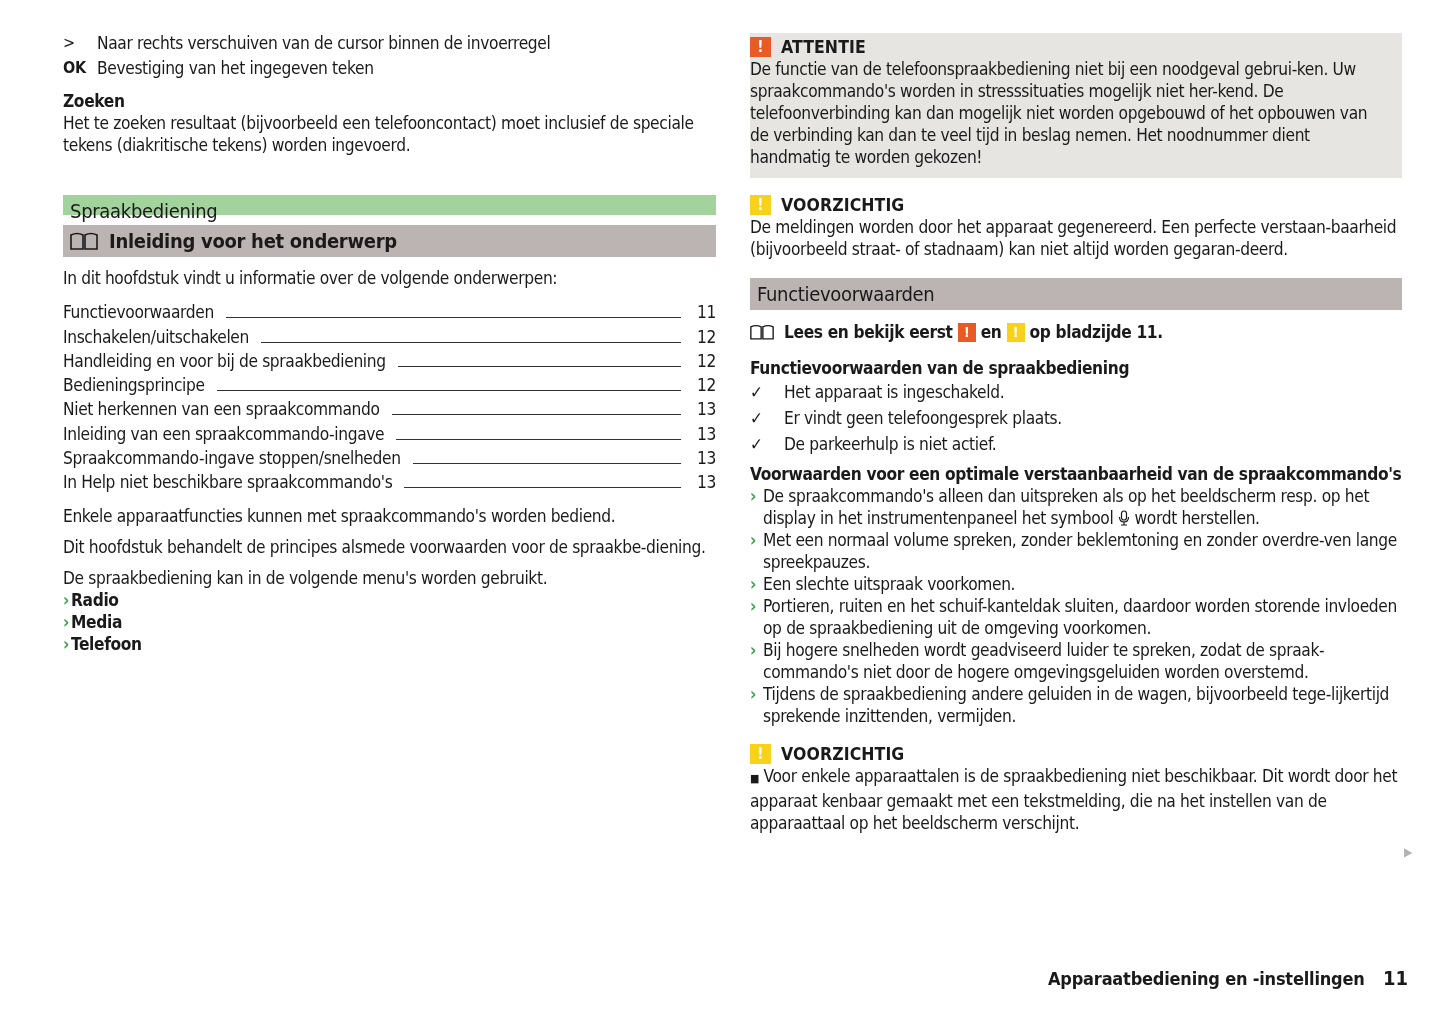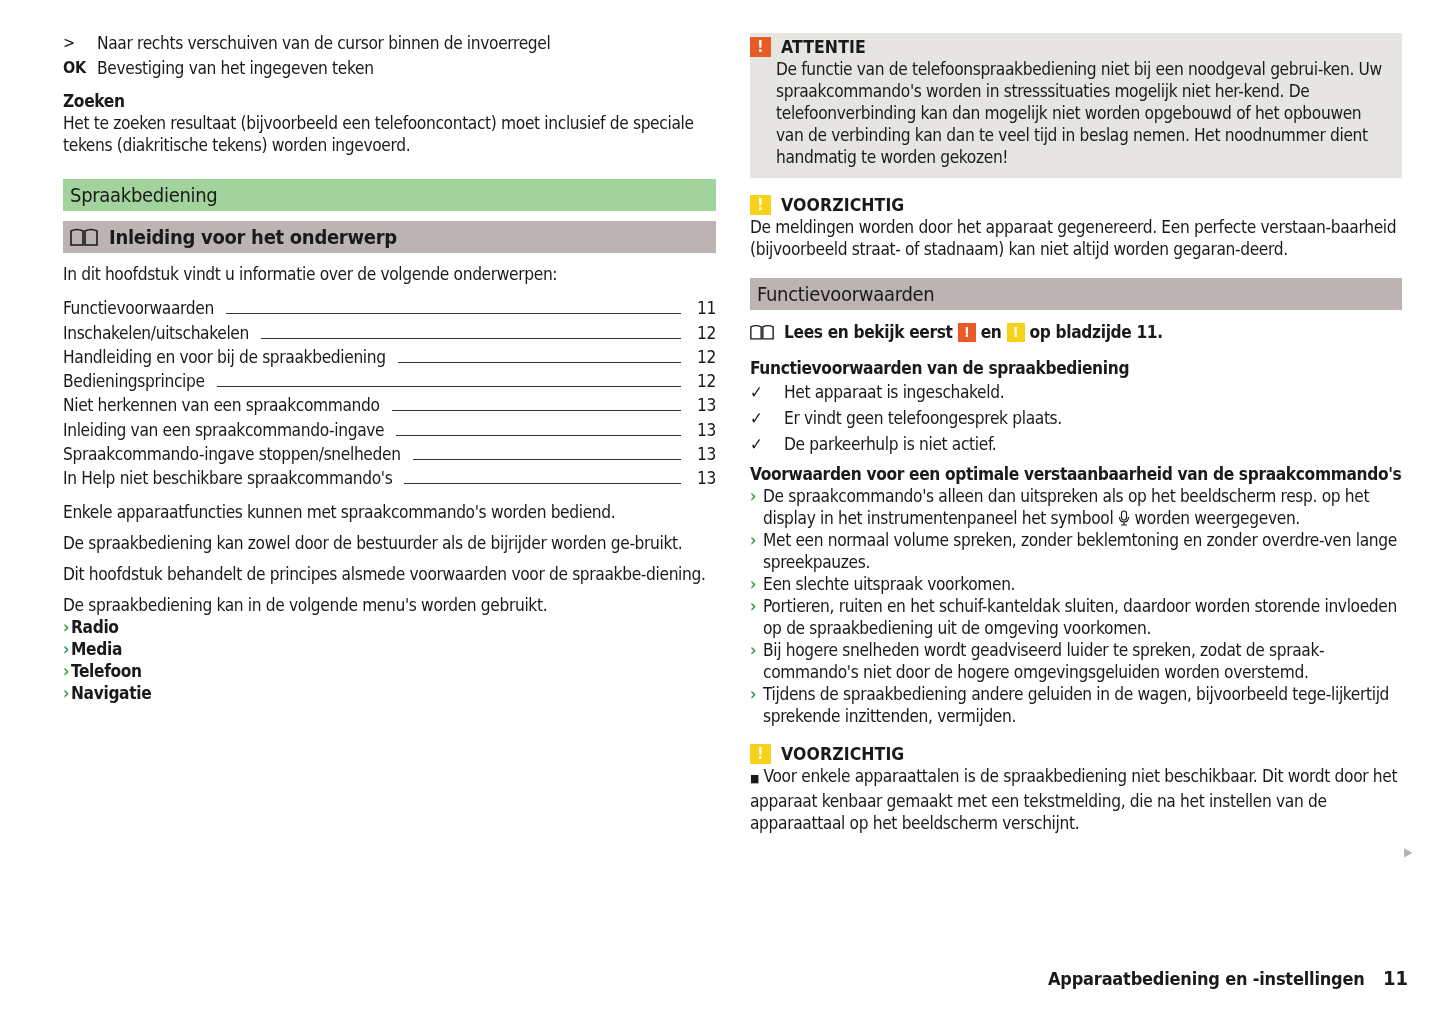--- a/index.html
+++ b/index.html
@@ -7,21 +7,21 @@
   body { position: relative; font-family: "DejaVu Sans Condensed", "DejaVu Sans", sans-serif; color: #1a1a1a; font-stretch: condensed; }
   .col { position: absolute; top: 0; }
   .left { left: 63px; width: 653px; }
   .right { left: 750px; width: 652px; }
   .txt { font-size: 17.2px; line-height: 22px; letter-spacing: -0.35px; }
   .p { margin-bottom: 9px; }
   .keyrow { display: flex; align-items: flex-start; height: 25px; }
   .keyglyph { width: 34px; font-weight: bold; font-size: 16px; line-height: 22px; }
   .keyglyph.gt { font-weight: normal; }
   .bold { font-weight: bold; }
-  .h-green { background: #a3d39c; height: 32px; margin-top: 0; padding-left: 7px; font-size: 20px; line-height: 32px; letter-spacing: -0.3px; color: #1a1a1a; }
+  .h-green { background: #a3d39c; height: 20px; margin-top: 16px; padding-left: 7px; font-size: 20px; line-height: 32px; letter-spacing: -0.3px; color: #1a1a1a; }
   .h-grey { background: #bcb3b3; height: 32px; padding-left: 7px; font-size: 20px; line-height: 32px; letter-spacing: -0.3px; display: flex; align-items: center; color: #1a1a1a; }
   .book { display: inline-block; width: 28px; height: 18px; margin-right: 11px; }
   .toc-row { display: flex; align-items: flex-end; height: 24.3px; }
   .toc-label { white-space: nowrap; padding-right: 12px; }
   .toc-line { flex: 1; border-bottom: 1.3px solid #333; margin-bottom: 5px; }
   .toc-page { width: 35px; text-align: right; }
   .green-chev { color: #3aa04a; font-weight: bold; margin-right: 2px; }
   .menu-item { font-weight: bold; height: 22px; }
   .attn-box { background: #e6e5e1; padding: 3px 0 10px 14px; }
   .badge { display: inline-block; width: 21px; height: 20px; color: #fff; font-weight: bold; text-align: center; font-size: 15px; line-height: 20px; vertical-align: middle; }
@@ -107,39 +107,37 @@
       </div>
     <div class="toc-row">
         <span class="toc-label">In Help niet beschikbare spraakcommando's</span>
         <span class="toc-line"></span>
         <span class="toc-page">13</span>
       </div>
   </div>
 
   <div style="height:12px"></div>
   <div class="p">Enkele apparaatfuncties kunnen met spraakcommando's worden bediend.</div>
-  <div class="p">De spraakbediening kan zowel door de bestuurder als de bijrijder worden ge-bruikt.</div>
   <div class="p">Dit hoofdstuk behandelt de principes alsmede voorwaarden voor de spraakbe-diening.</div>
   <div>De spraakbediening kan in de volgende menu's worden gebruikt.</div>
   <div>
     <div class="menu-item"><span class="green-chev">›</span><span>Radio</span></div>
     <div class="menu-item"><span class="green-chev">›</span><span>Media</span></div>
     <div class="menu-item"><span class="green-chev">›</span><span>Telefoon</span></div>
-    <div class="menu-item"><span class="green-chev">›</span><span>Navigatie</span></div>
   </div>
 </div>
 
 <div class="col right txt">
   <div style="height:33px"></div>
   <div class="attn-box" style="margin-left:0; padding-left:0;">
     <div class="notice-title" style="padding-left:0">
       <span class="badge red">!</span>
       <span>ATTENTIE</span>
     </div>
-    <div style="padding-left:26px; padding-right:12px">De functie van de telefoonspraakbediening niet bij een noodgeval gebrui-ken. Uw spraakcommando's worden in stresssituaties mogelijk niet her-kend. De telefoonverbinding kan dan mogelijk niet worden opgebouwd of het opbouwen van de verbinding kan dan te veel tijd in beslag nemen. Het noodnummer dient handmatig te worden gekozen!</div>
+    <div style="padding-left:0; padding-right:12px">De functie van de telefoonspraakbediening niet bij een noodgeval gebrui-ken. Uw spraakcommando's worden in stresssituaties mogelijk niet her-kend. De telefoonverbinding kan dan mogelijk niet worden opgebouwd of het opbouwen van de verbinding kan dan te veel tijd in beslag nemen. Het noodnummer dient handmatig te worden gekozen!</div>
   </div>
 
   <div style="height:16px"></div>
   <div class="notice-title">
     <span class="badge yellow">!</span>
     <span>VOORZICHTIG</span>
   </div>
   <div>De meldingen worden door het apparaat gegenereerd. Een perfecte verstaan-baarheid (bijvoorbeeld straat- of stadnaam) kan niet altijd worden gegaran-deerd.</div>
 
   <div style="height:18px"></div>
@@ -169,21 +167,21 @@
 
   <div style="height:6px"></div>
   <div class="bold" style="white-space:nowrap">Voorwaarden voor een optimale verstaanbaarheid van de spraakcommando's</div>
   <div class="bullet-row">
     <span class="bullet-chev">›</span>
     <span><span>De spraakcommando's alleen dan uitspreken als op het beeldscherm resp. op het display in het instrumentenpaneel het symbool</span>
       <svg class="mic" viewBox="0 0 12 16">
           <rect x="3.5" y="1" width="5" height="9" rx="2.5" fill="none" stroke="#1a1a1a" stroke-width="1.2"></rect>
           <path d="M1.5 7 Q1.5 12 6 12 Q10.5 12 10.5 7 M6 12 L6 15 M3 15 L9 15" fill="none" stroke="#1a1a1a" stroke-width="1.2"></path>
         </svg>
-      <span>worden weergegeven.</span></span>
+      <span>wordt herstellen.</span></span>
   </div>
   <div class="bullet-row">
       <span class="bullet-chev">›</span>
       <span>Met een normaal volume spreken, zonder beklemtoning en zonder overdre-ven lange spreekpauzes.</span>
     </div>
   <div class="bullet-row">
       <span class="bullet-chev">›</span>
       <span>Een slechte uitspraak voorkomen.</span>
     </div>
   <div class="bullet-row">

